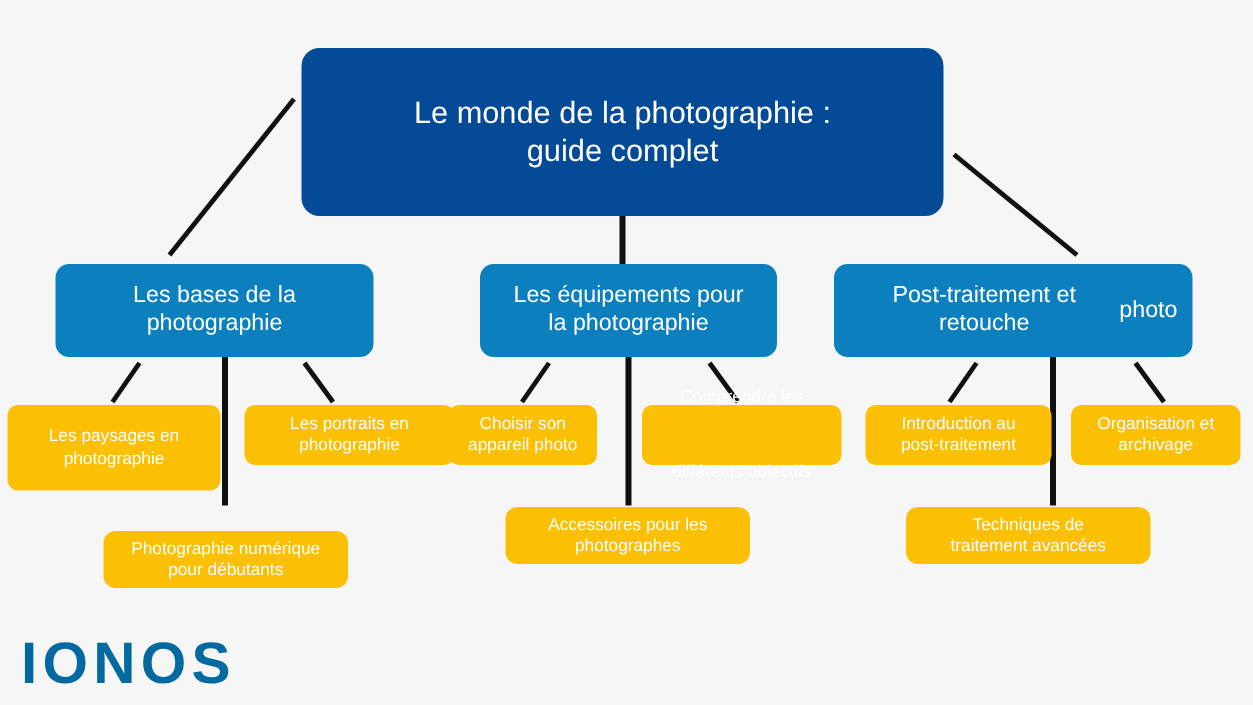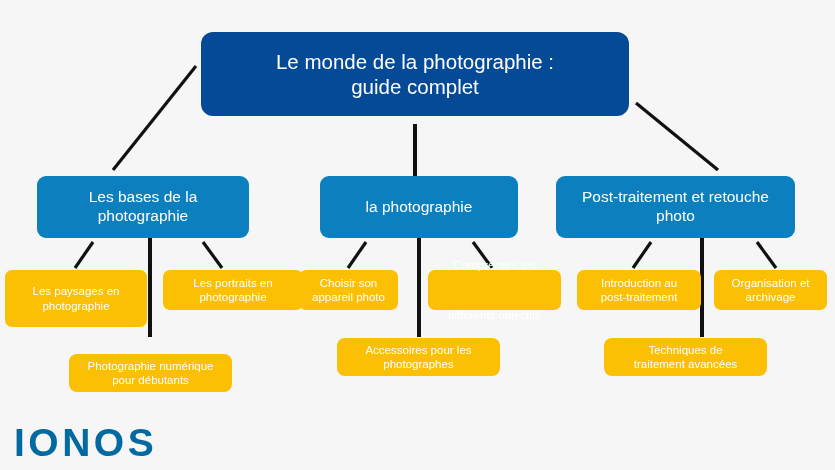--- a/index.html
+++ b/index.html
@@ -89,34 +89,35 @@
 
     <line x1="366" y1="242" x2="348" y2="268" stroke="#111111" stroke-width="3.2"></line>
     <line x1="473" y1="242" x2="492" y2="268" stroke="#111111" stroke-width="3.2"></line>
     <line x1="419" y1="238" x2="419" y2="337" stroke="#111111" stroke-width="4"></line>
 
     <line x1="651" y1="242" x2="633" y2="268" stroke="#111111" stroke-width="3.2"></line>
     <line x1="757" y1="242" x2="776" y2="268" stroke="#111111" stroke-width="3.2"></line>
     <line x1="702" y1="238" x2="702" y2="337" stroke="#111111" stroke-width="4"></line>
   </svg>
 
-  <div class="node node-root" style="left:201px; top:32px; width:428px; height:84px; flex-direction:column;">
+  <div class="node node-root" style="left:201px; top:32px; width:428px; height:112px; flex-direction:column;">
     <span>Le monde de la photographie :</span>
     <span>guide complet</span>
   </div>
 
   <div class="node node-branch" style="left:37px; top:176px; width:212px; height:62px; flex-direction:column;">
     <span>Les bases de la photographie</span>
   </div>
 
   <div class="node node-branch" style="left:320px; top:176px; width:198px; height:62px; flex-direction:column;">
+    <span>Les équipements pour</span>
     <span>la photographie</span>
   </div>
 
-  <div class="node node-branch" style="left:556px; top:176px; width:239px; height:62px; flex-direction:column;">
+  <div class="node node-branch" style="left:556px; top:176px; width:239px; height:62px; flex-direction:row;">
     <span>Post-traitement et retouche</span>
     <span>photo</span>
   </div>
 
   <div class="node node-leaf" style="left:5px; top:270px; width:142px; height:57px; flex-direction:column;">
     <span>Les paysages en</span>
     <span>photographie</span>
   </div>
 
   <div class="node node-leaf" style="left:163px; top:270px; width:140px; height:40px; flex-direction:column;">

